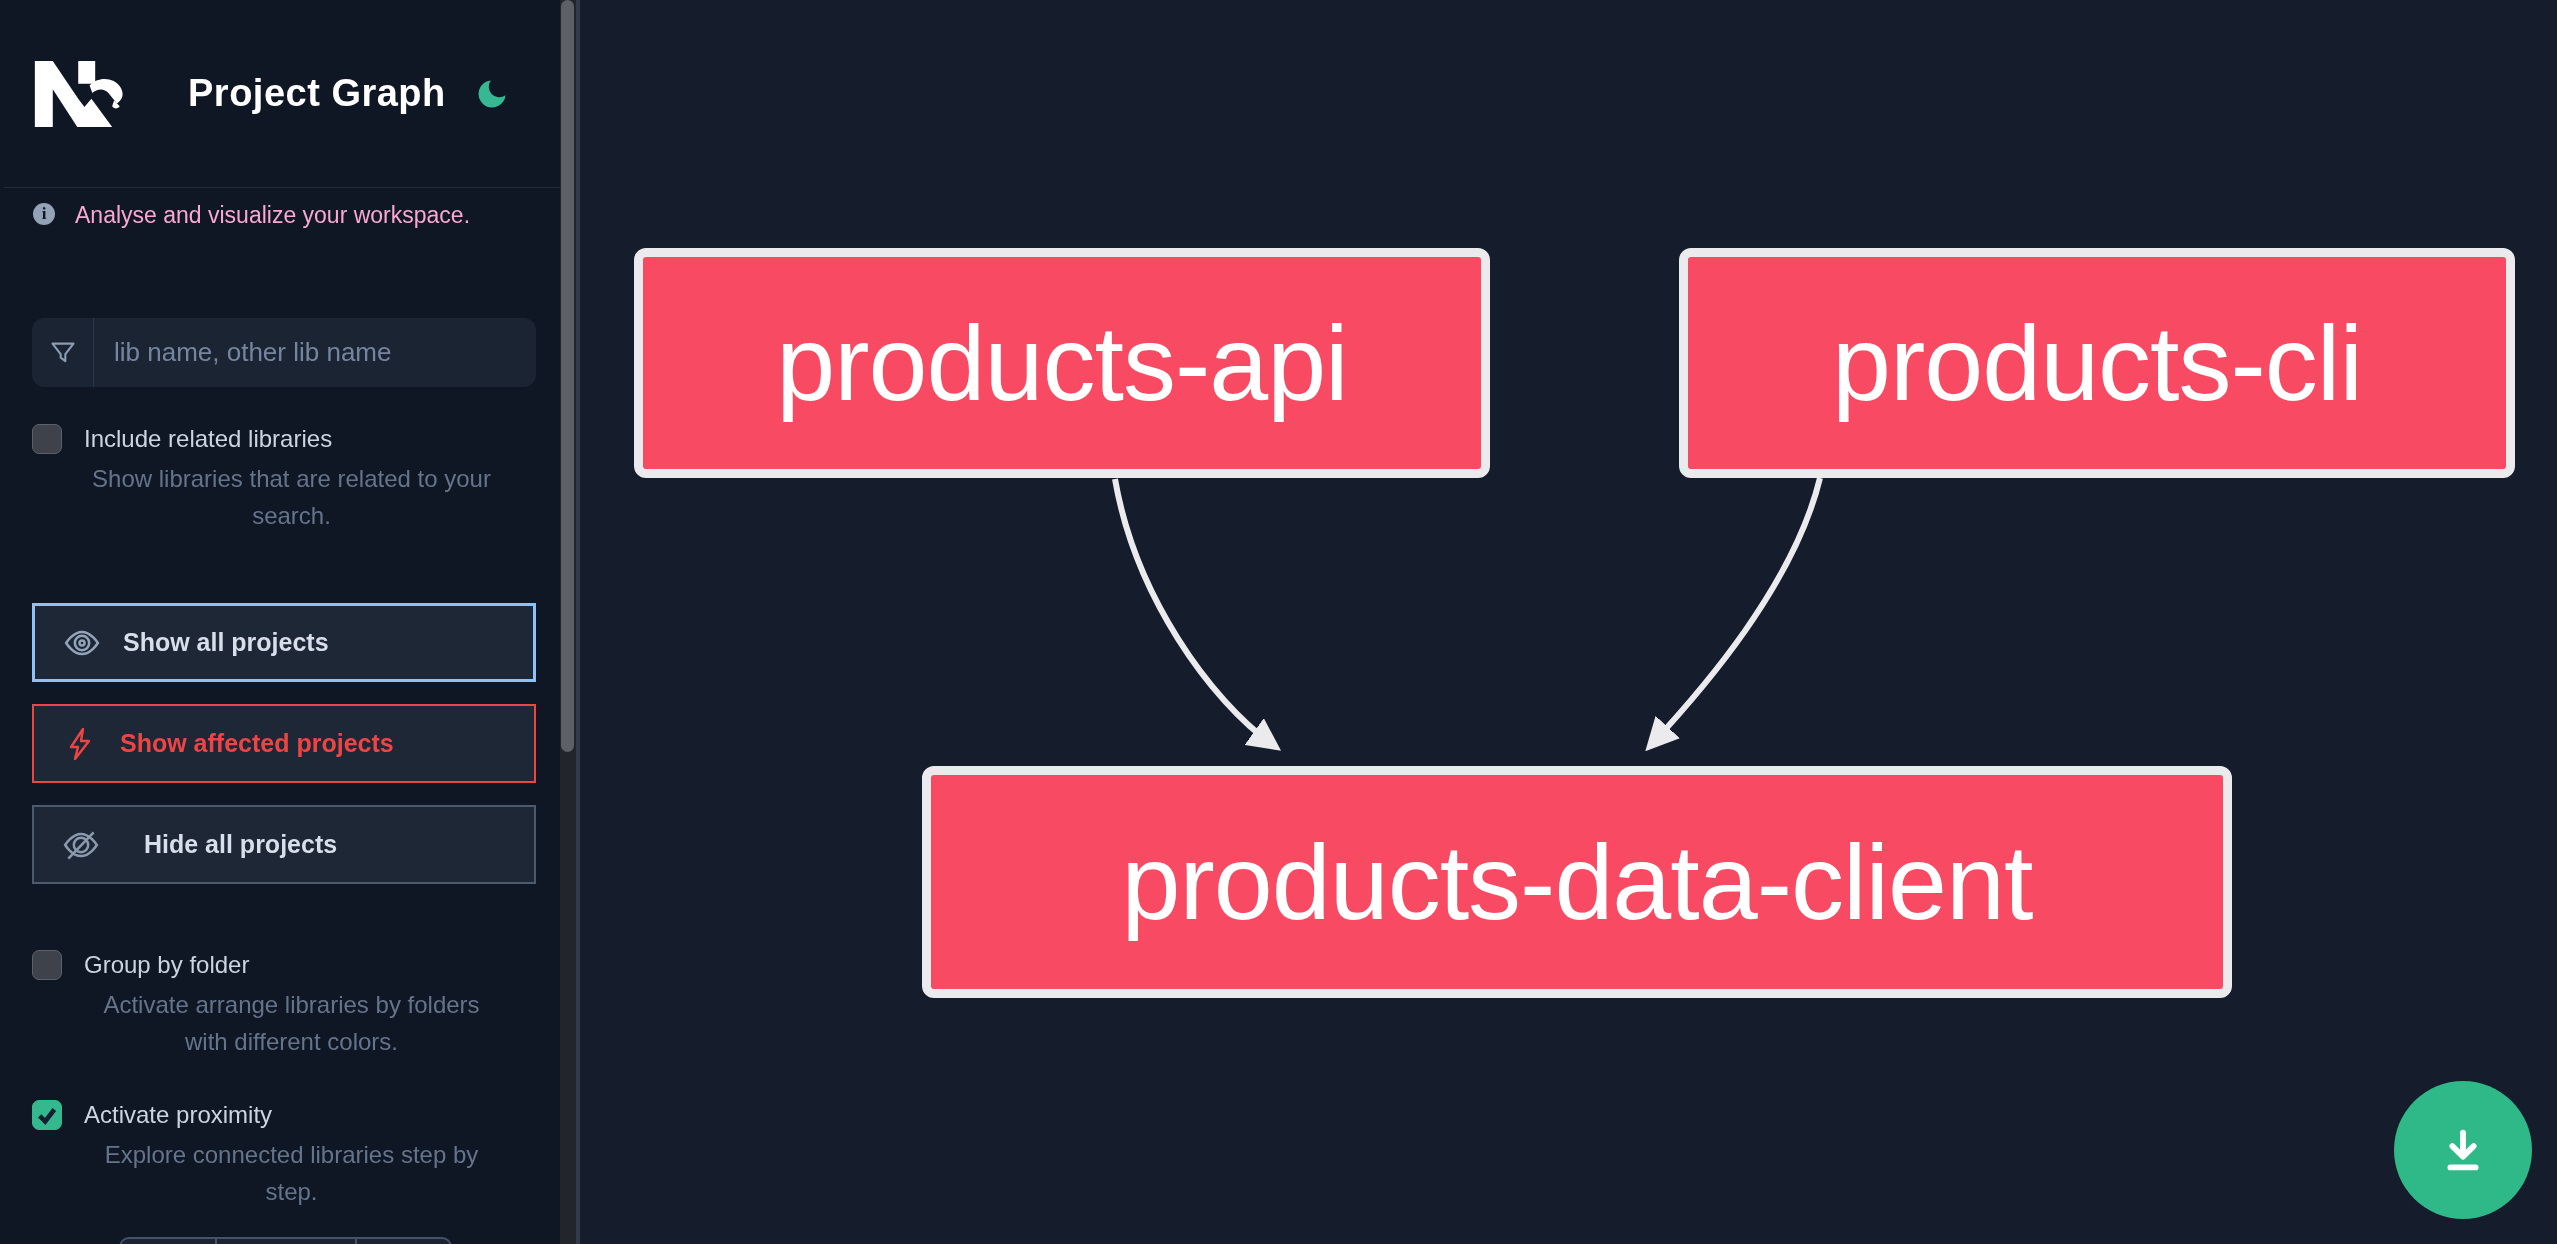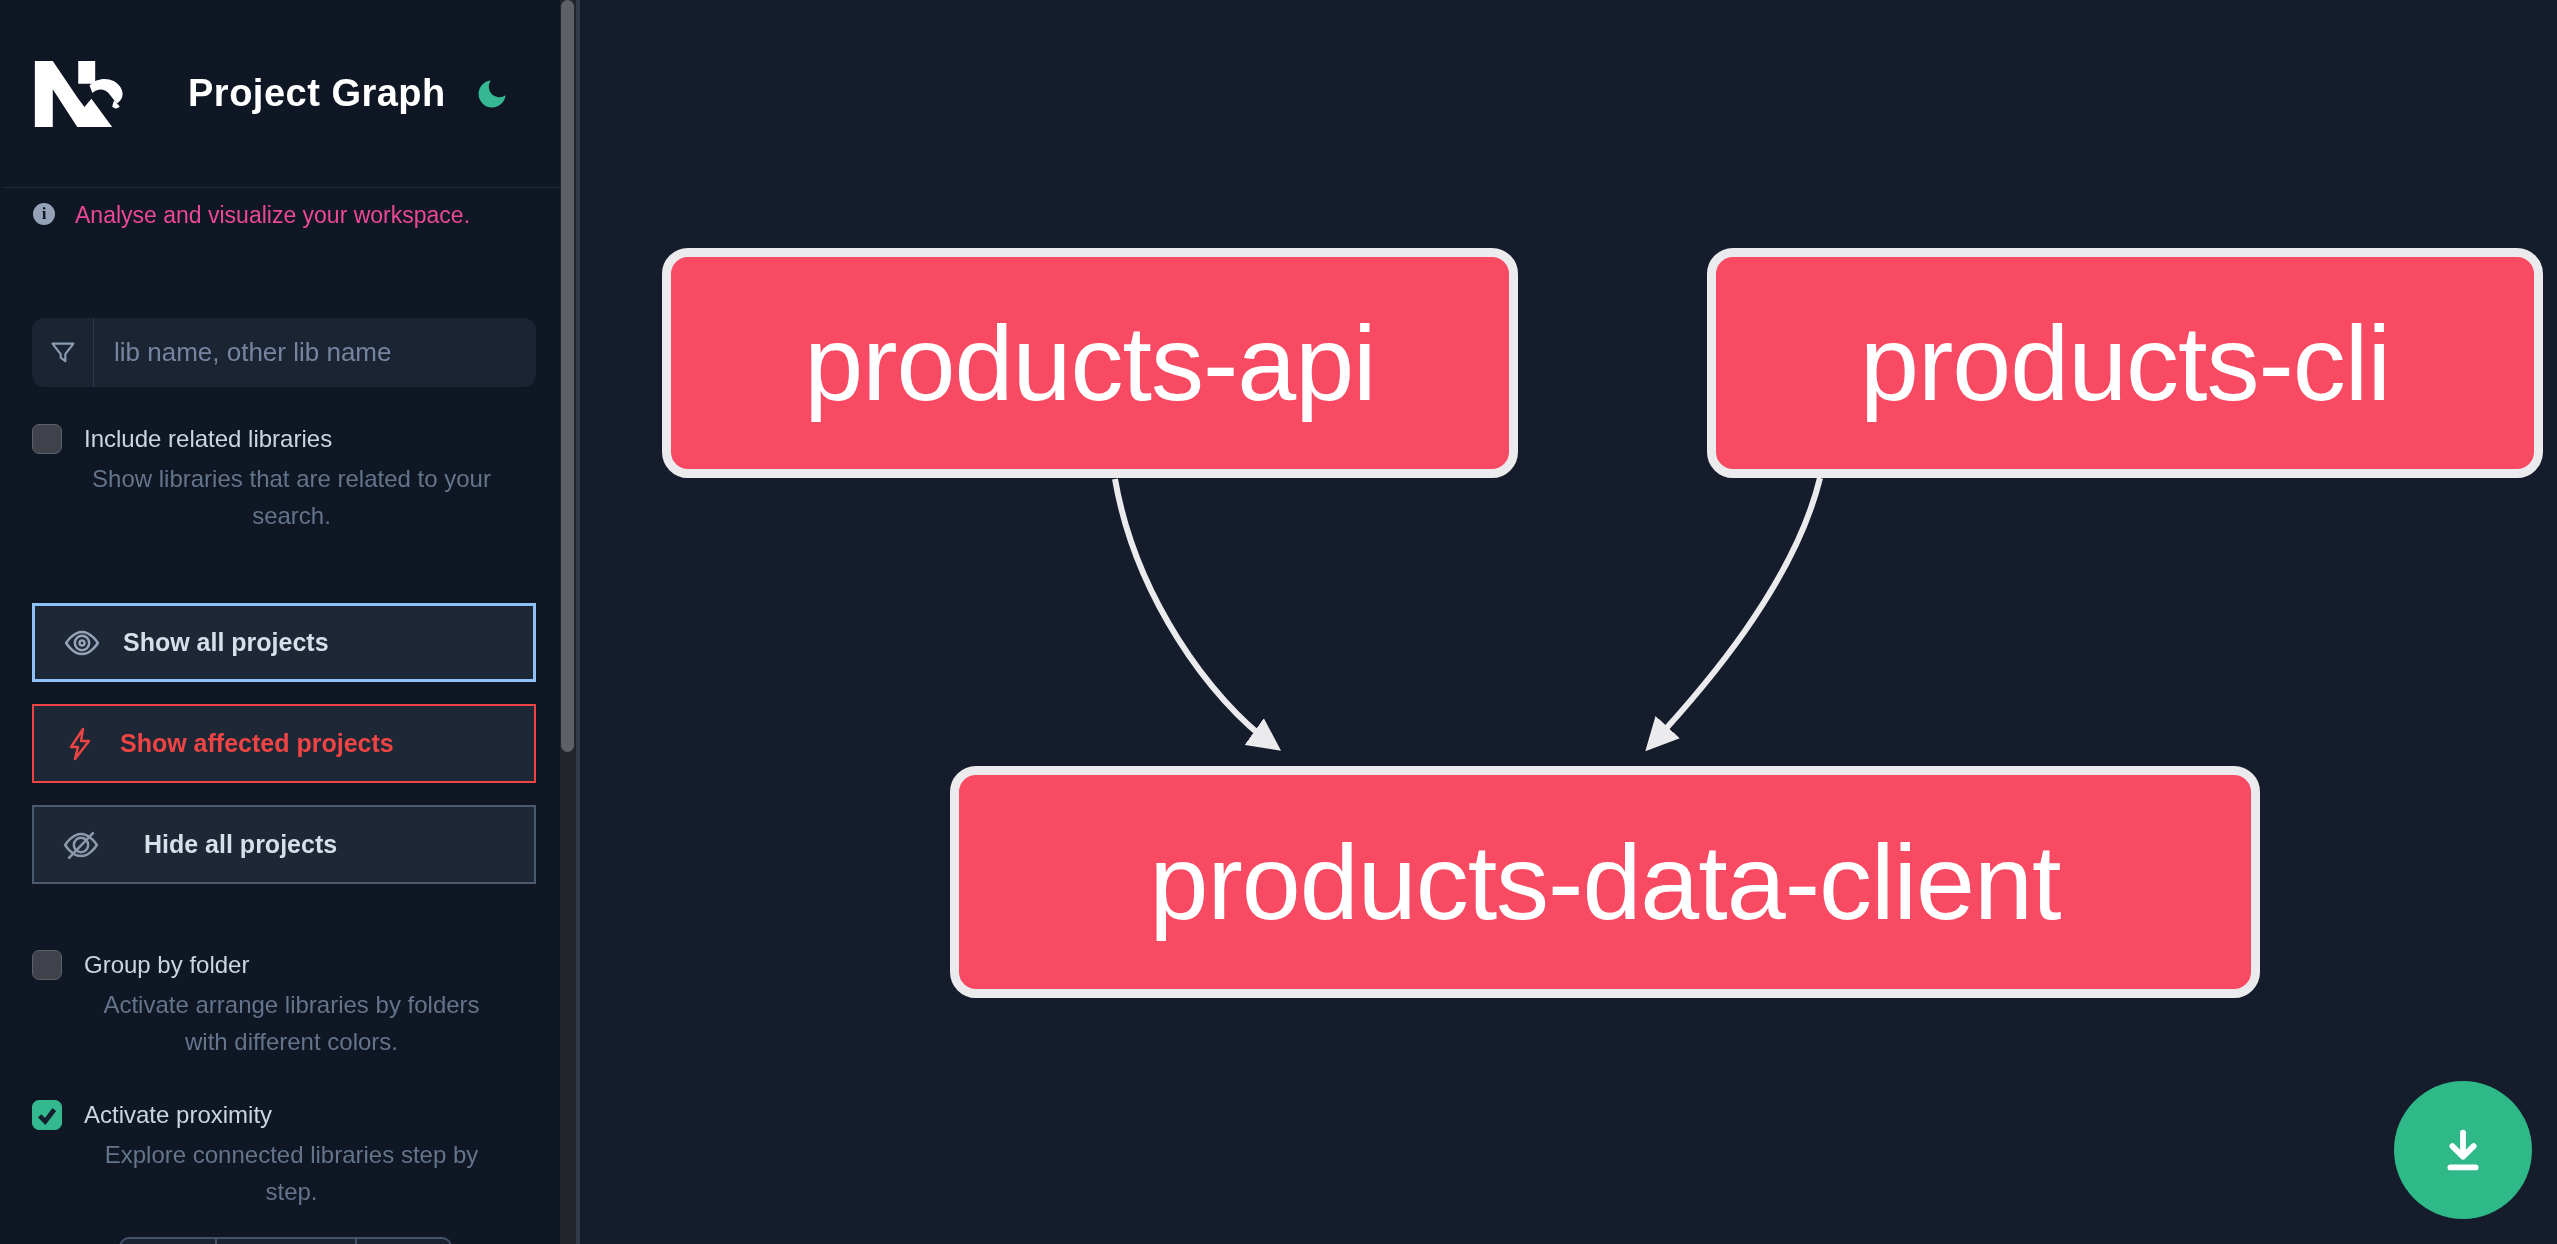--- a/index.html
+++ b/index.html
@@ -14,21 +14,21 @@
   .nx-logo { width:96px; height:66px; margin-left:30px; }
   .sb-title { color:#ffffff; font-size:38px; font-weight:700; margin-left:58px;
               letter-spacing:0.5px; }
   .moon-btn { margin-left:auto; margin-right:52px; width:40px; height:40px;
               display:flex; align-items:center; justify-content:center; cursor:pointer; }
 
   .info-row { position:absolute; left:29px; top:200px; display:flex; align-items:flex-start; }
   .info-icon { width:22px; height:22px; border-radius:50%; background:#93a2b7;
                color:#0f1624; font-size:17px; font-weight:700; line-height:22px;
                text-align:center; margin-top:3px; font-family:"Liberation Serif", serif; }
-  .info-text { margin-left:20px; color:#ec4899; font-size:23px; line-height:30px; }
+  .info-text { margin-left:20px; color:#f9a8d4; font-size:23px; line-height:30px; }
 
   .search-box { position:absolute; left:28px; top:318px; width:504px; height:69px;
                 background:#1b2433; border-radius:12px; display:flex; align-items:stretch; }
   .search-iconcell { width:62px; display:flex; align-items:center; justify-content:center;
                      border-right:1px solid #2c3849; }
   .search-box input { flex:1; background:transparent; border:none; outline:none;
                       padding:0 20px; font-size:26px; color:#c9d4e4;
                       font-family:"Liberation Sans", sans-serif; }
   .search-box input::placeholder { color:#76859f; }
 
@@ -67,22 +67,22 @@
   .scroll-thumb { position:absolute; left:1px; top:0; width:13px; height:752px;
                   background:#5d6167; border-radius:7px; cursor:pointer; }
   .panel-divider { position:absolute; left:576px; top:0; width:4px; height:1244px;
                    background:#333b4a; }
 
   
   .graph { position:absolute; left:580px; top:0; width:1977px; height:1244px;
            background:#151c2c; }
   .edges { position:absolute; left:0; top:0; }
   .node { position:absolute; background:#f84a63; border:9px solid #ebebee;
-          border-radius:26px; display:flex; align-items:center; justify-content:center;
-          cursor:pointer;margin-left:28px; }
+          border-radius:12px; display:flex; align-items:center; justify-content:center;
+          cursor:pointer; }
   .node span { color:#ffffff; font-size:106px; letter-spacing:-1px; white-space:nowrap; }
   .node-api  { left:54px;   top:248px; width:856px;  height:230px; }
   .node-cli  { left:1099px; top:248px; width:836px;  height:230px;justify-content:center; }
   .node-data { left:342px;  top:766px; width:1310px; height:232px; }
 
   .fab { position:absolute; left:2394px; top:1081px; width:138px; height:138px;
          border-radius:50%; background:#2fb989; display:flex; align-items:center;
          justify-content:center; cursor:pointer; }
 </style>
 </head>

